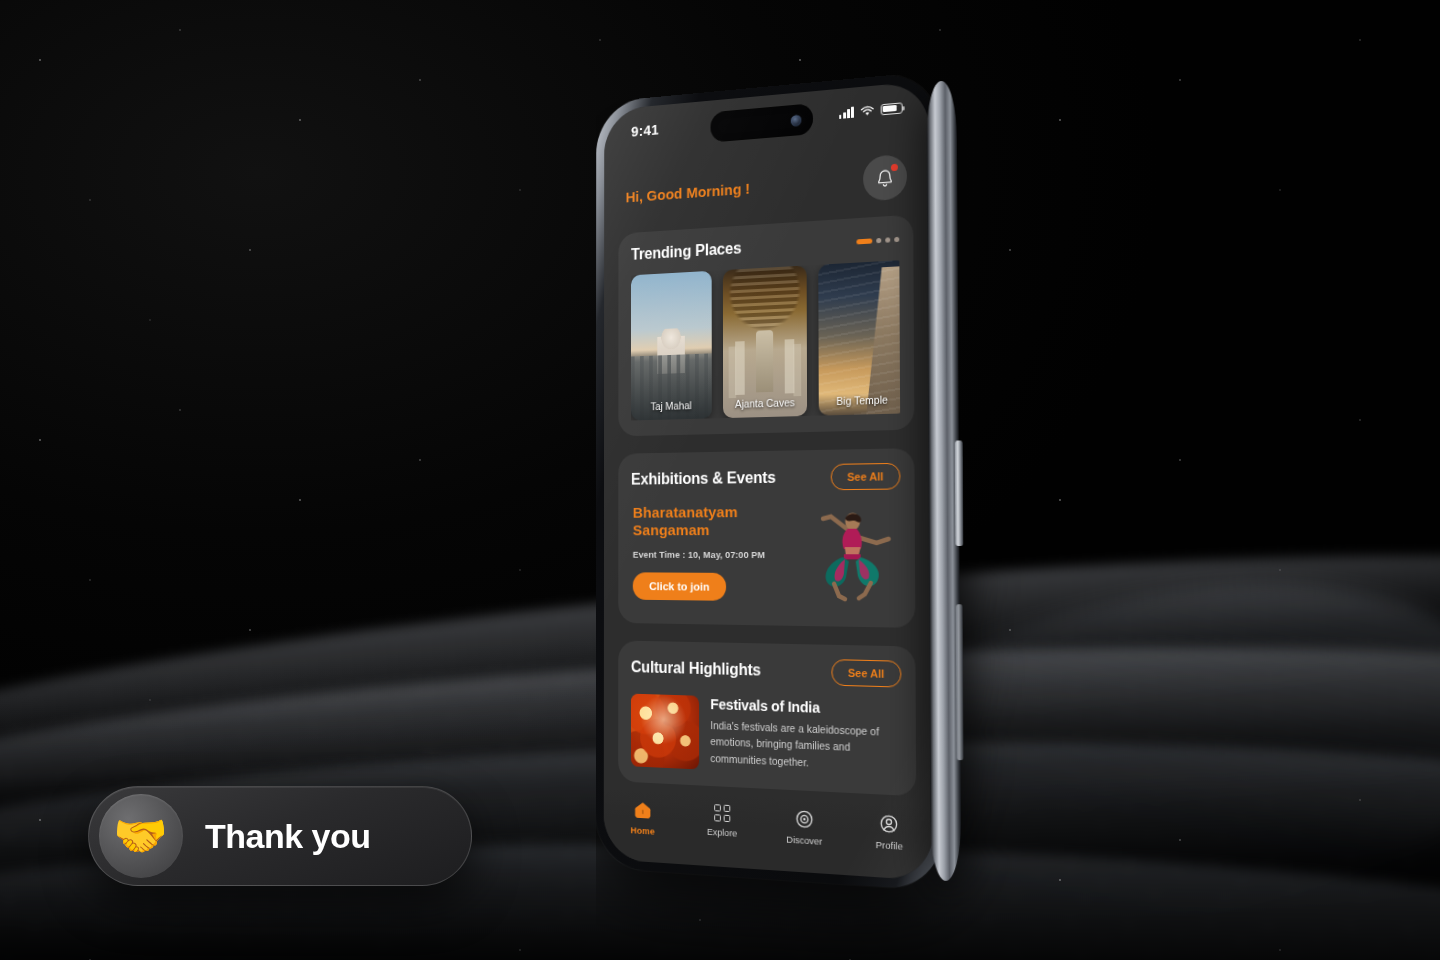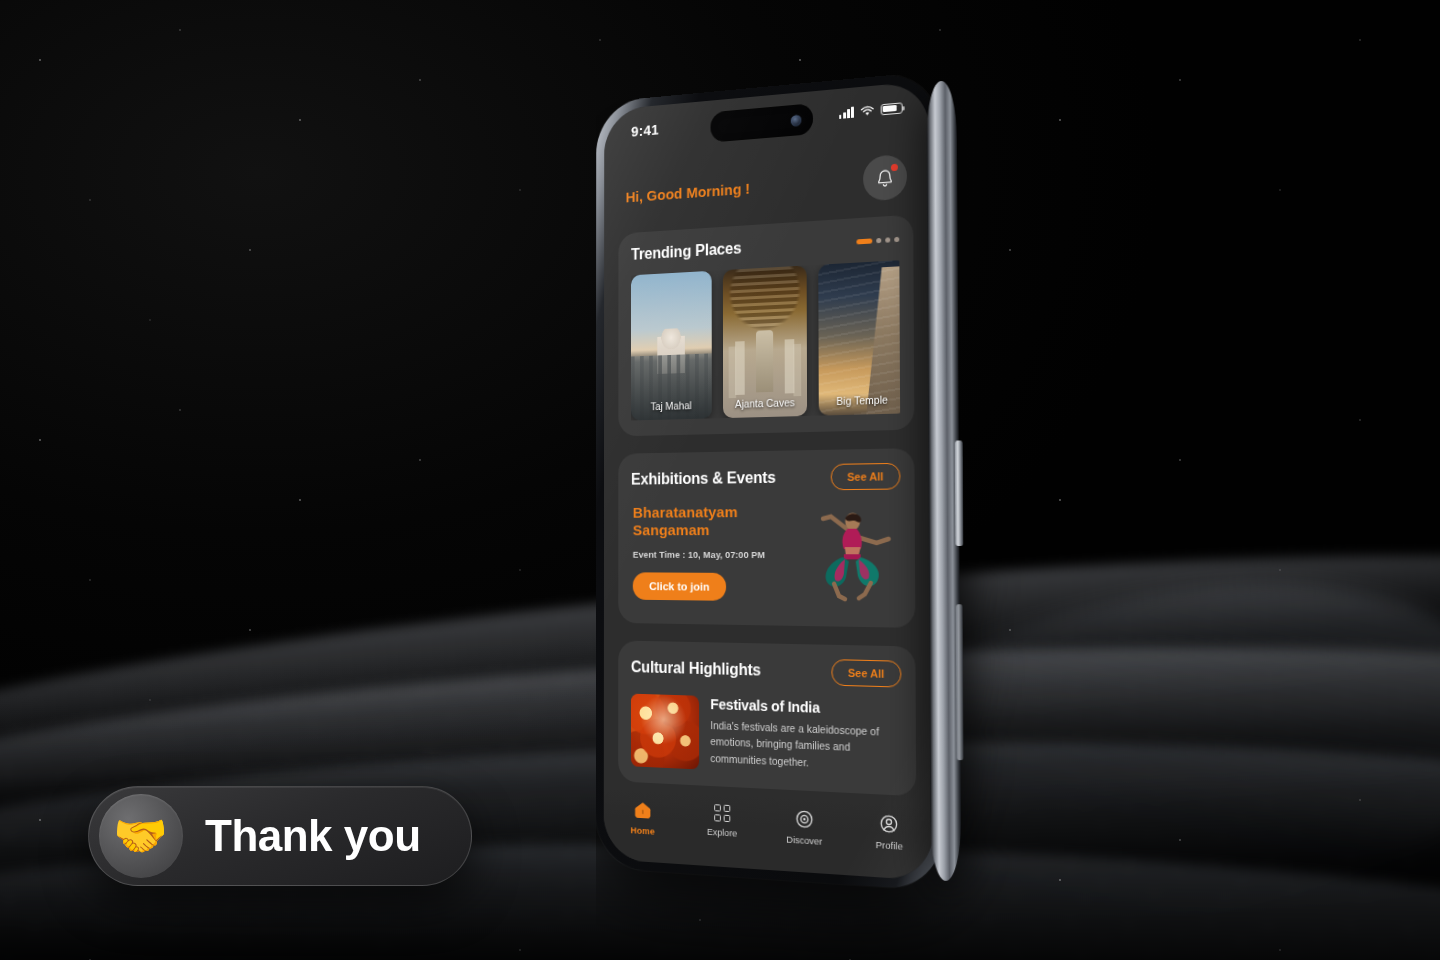--- a/index.html
+++ b/index.html
@@ -75,21 +75,21 @@
     display:flex; align-items:center; gap:22px; padding-left:10px;
     z-index:30;
   }
   .thanks-avatar {
     width:84px; height:84px; border-radius:50%;
     background: radial-gradient(circle at 35% 30%, #6e6e70, #4a4a4c 70%, #3a3a3c);
     display:flex; align-items:center; justify-content:center;
     font-size:44px; line-height:1; overflow:hidden;
     box-shadow: inset 0 1px 2px rgba(255,255,255,.12);
   }
-  .thanks-text { font-size:44px; font-weight:700; color:#fff; letter-spacing:-.5px;text-align:center; }
+  .thanks-text { font-size:34px; font-weight:700; color:#fff; letter-spacing:-.5px;text-align:center; }
 
   
   .phone-scene {
     position:absolute; left:560px; top:60px;
     width:420px; height:860px;
     perspective: 1500px;
     z-index:20;
   }
   .phone {
     position:absolute; left:22px; top:24px;

